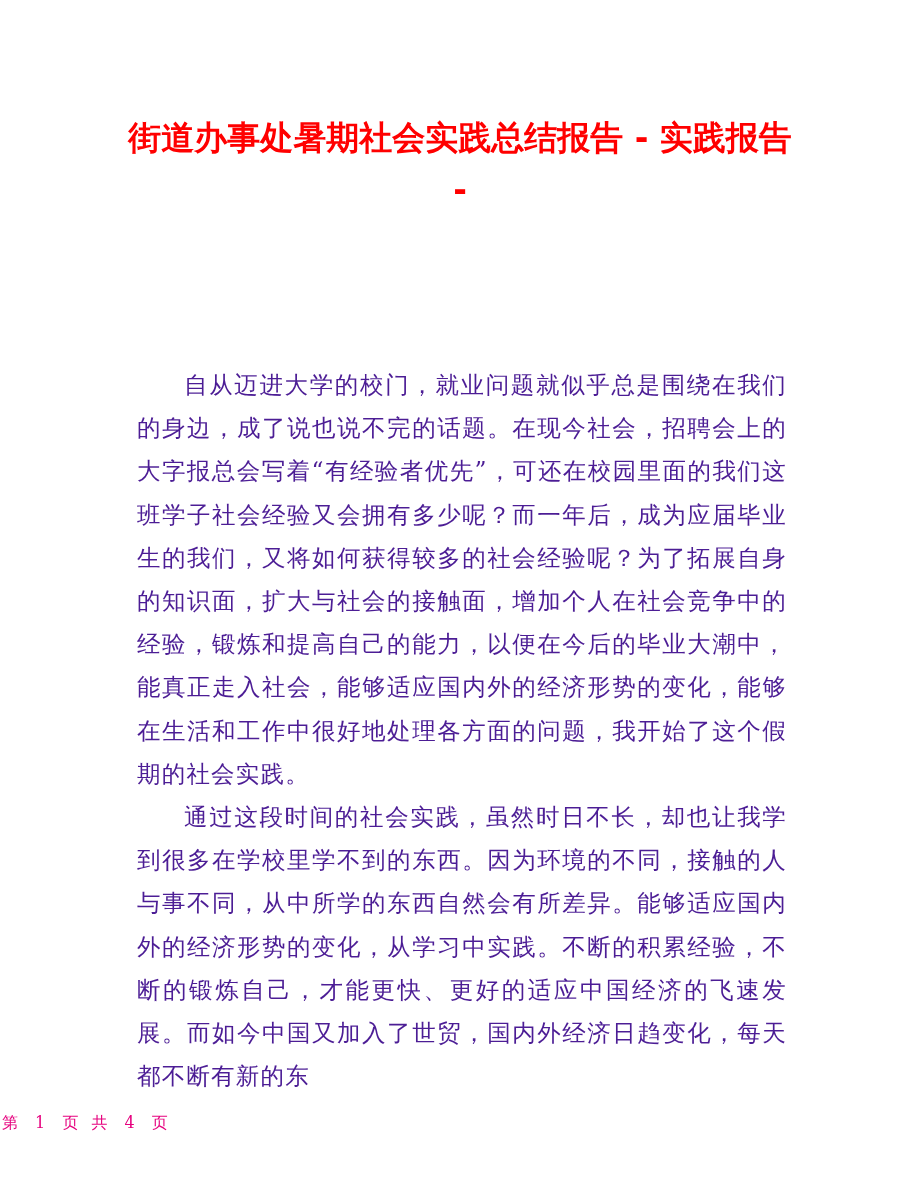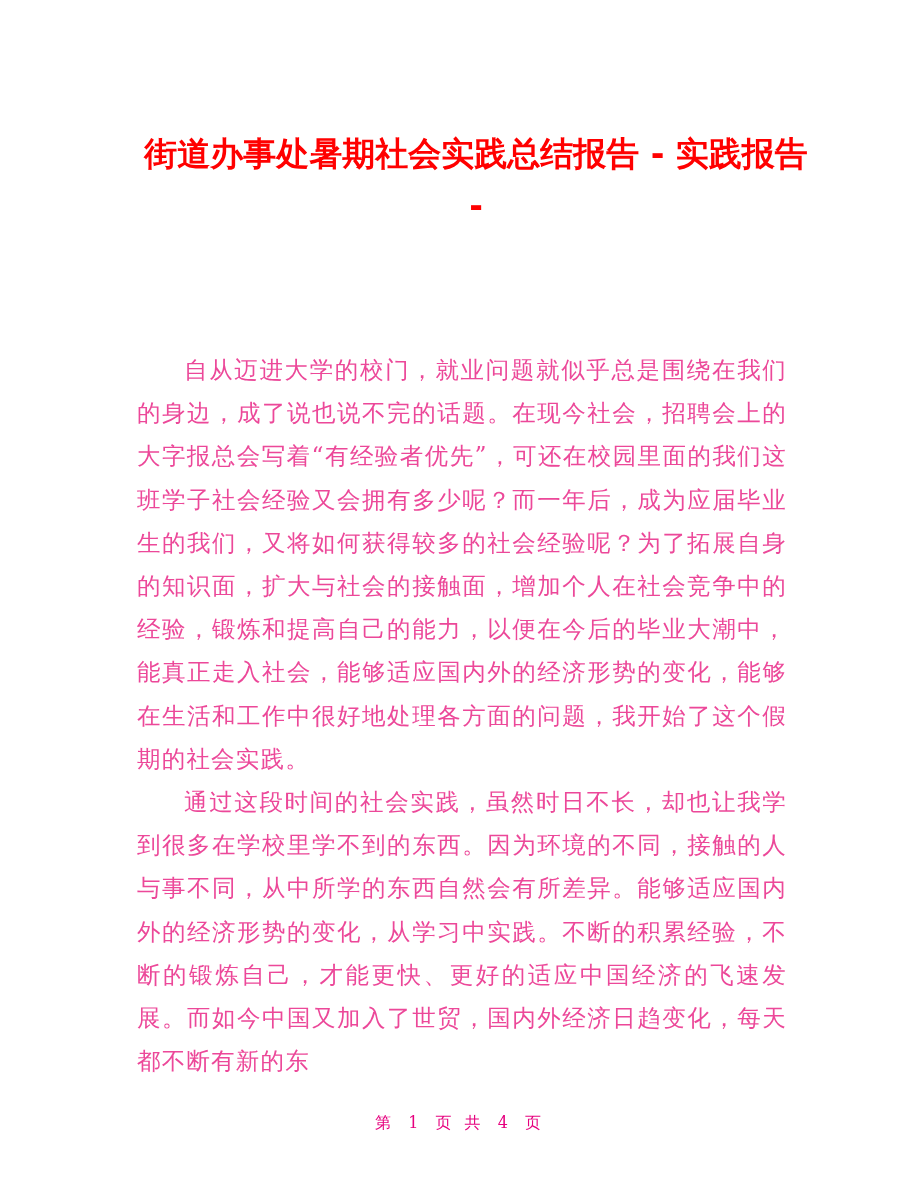--- a/index.html
+++ b/index.html
@@ -26,44 +26,43 @@
       left: 120px;
       width: 680px;
       top: 112px;
       text-align: center;
       color: #ff0000;
       font-weight: bold;
       font-size: 33px;
       line-height: 52px;
       letter-spacing: 0px;
       font-family: "DejaVu Sans", sans-serif;
-      margin: 16px;
+      margin: 0;
     }
     .body-text {
       position: absolute;
       left: 137px;
-      top: 349px;
+      top: 364px;
       width: 650px;
-      color: #ec4899;
+      color: #4c1d95;
       font-family: "DejaVu Serif", serif;
       font-size: 23.5px;
       line-height: 43.2px;
       letter-spacing: 1.2px;
       text-align: justify;
     }
     .body-text p {
       margin: 0;
       text-indent: 2em;
     }
     .footer {
       position: absolute;
       left: 0;
       width: 920px;
       top: 1113px;
-      text-align: center;
       color: #e6007e;
       font-family: "DejaVu Serif", serif;
       font-size: 16px;
       letter-spacing: 4px;
     }
     .footer span { margin: 0 2px; }
   </style>
 </head>
 <body>
 

